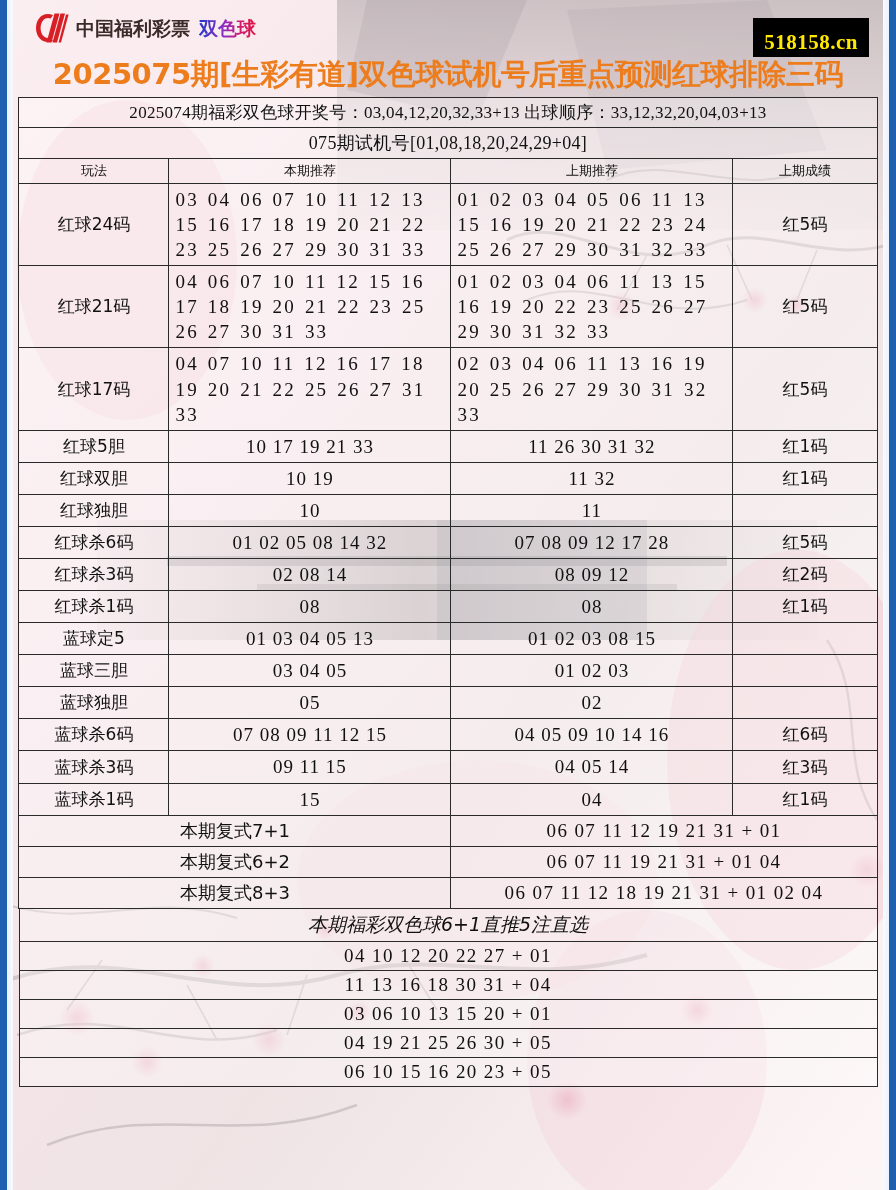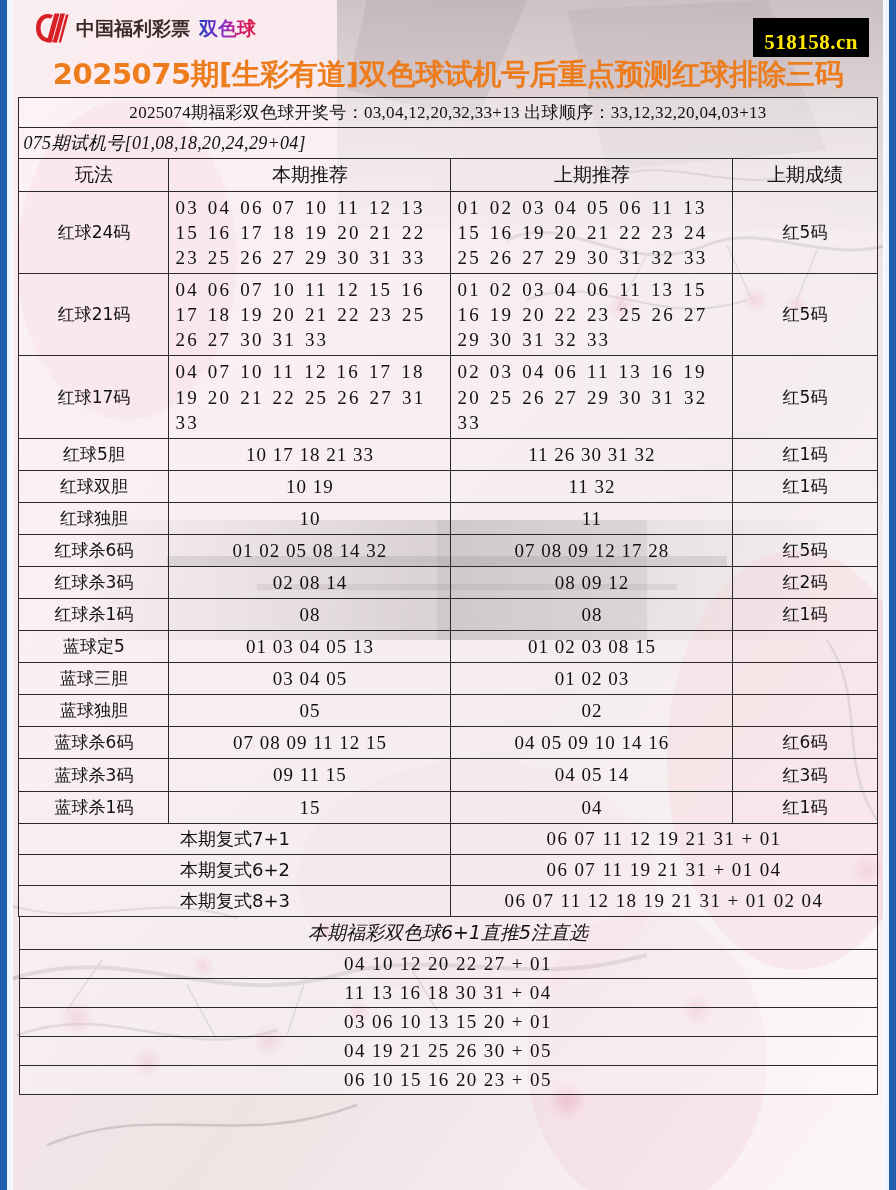--- a/index.html
+++ b/index.html
@@ -141,30 +141,29 @@
   }
 
   .banner-row td {
     text-align: center;
     font-size: 17px;
     padding: 6px 4px;
     letter-spacing: 0.3px;
     white-space: nowrap;
   }
   .trial-row td {
-    text-align: left;
+    text-align: center;
     font-size: 18px;
     padding: 7px 4px;
     letter-spacing: 0.3px;
-    font-style: italic;
   }
 
   .colheads td {
     text-align: center;
-    font-size: 19px;
+    font-size: 13px;
     font-weight: normal;
     padding: 8px 4px;
     font-family: "DejaVu Sans", sans-serif;
   }
 
   .lbl {
     text-align: center;
     font-size: 17px;
     font-family: "DejaVu Sans", sans-serif;
     white-space: nowrap;
@@ -365,21 +364,21 @@
             <td class="score">红5码</td>
           </tr>
           <tr>
             <td class="lbl">红球17码</td>
             <td class="nums multi">04 07 10 11 12 16 17 18 19 20 21 22 25 26 27 31 33</td>
             <td class="nums multi">02 03 04 06 11 13 16 19 20 25 26 27 29 30 31 32 33</td>
             <td class="score">红5码</td>
           </tr>
           <tr>
             <td class="lbl">红球5胆</td>
-            <td class="nums">10 17 18 21 33</td>
+            <td class="nums">10 17 19 21 33</td>
             <td class="nums">11 26 30 31 32</td>
             <td class="score">红1码</td>
           </tr>
           <tr>
             <td class="lbl">红球双胆</td>
             <td class="nums">10 19</td>
             <td class="nums">11 32</td>
             <td class="score">红1码</td>
           </tr>
           <tr>

